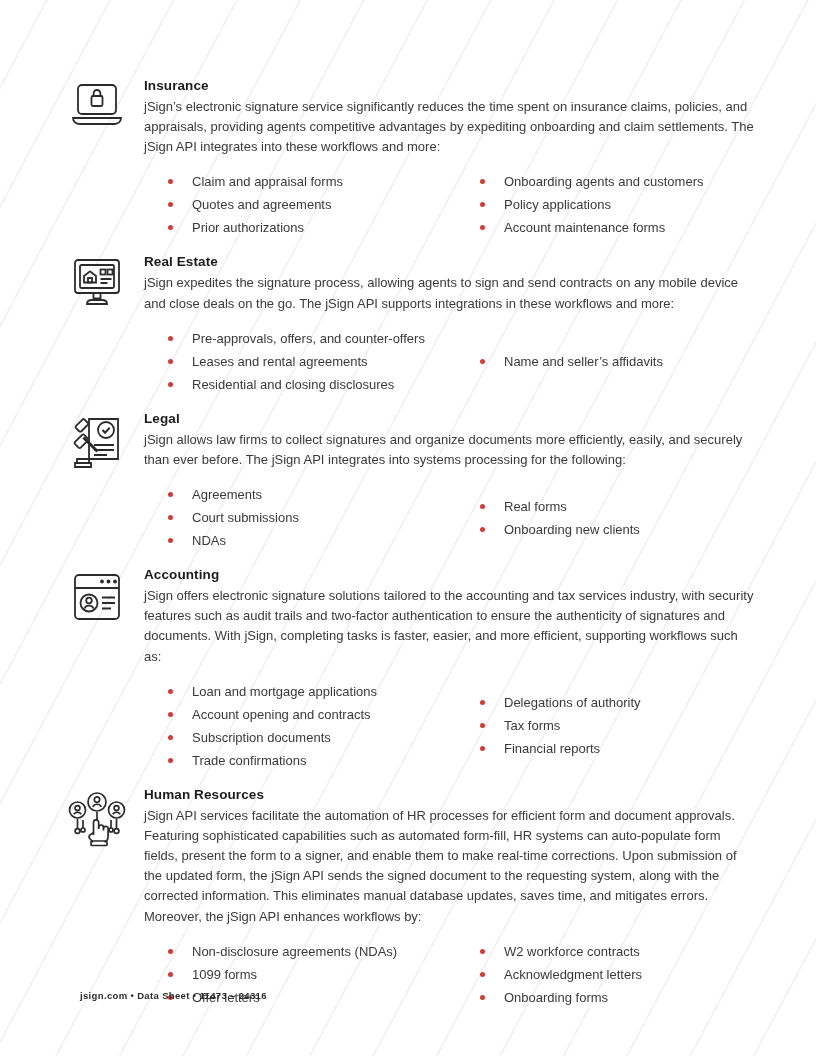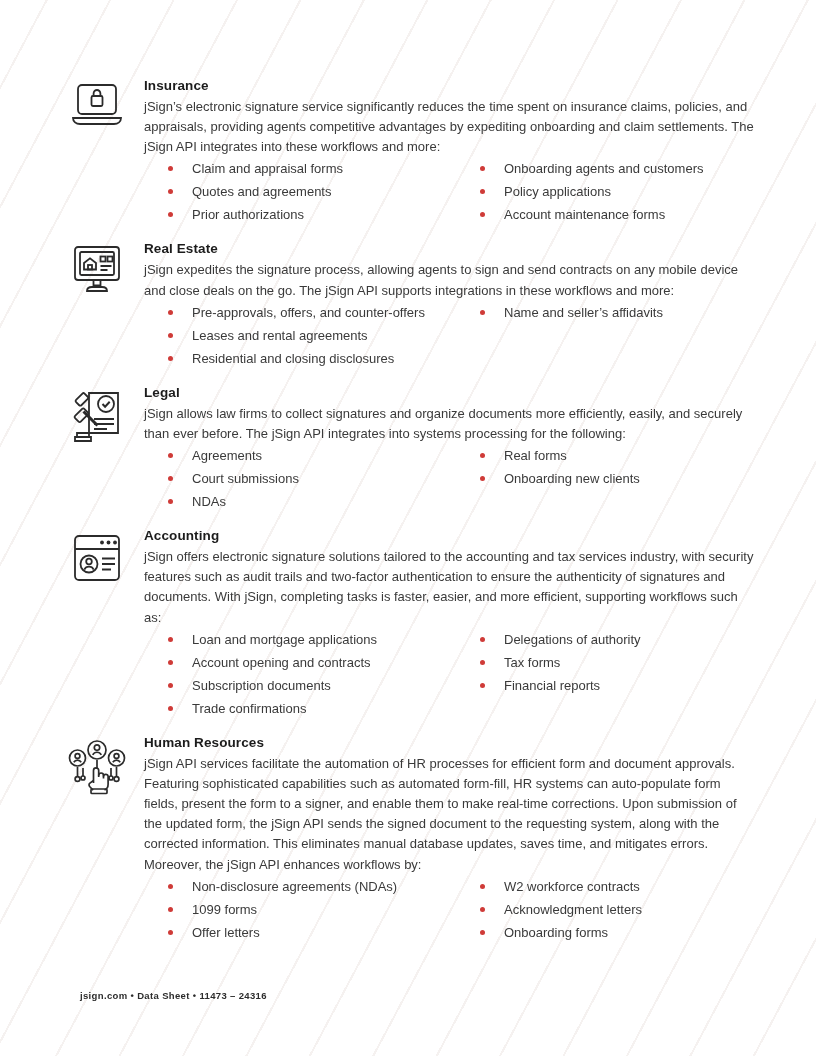--- a/index.html
+++ b/index.html
@@ -72,31 +72,32 @@
   .sec-body {
     font-size: 13px;
     line-height: 20.2px;
     color: #3a3a3a;
     margin: 0;
     max-width: 612px;
   }
 
   
   .bullets {
+    margin-top: 13px;
     margin-bottom: 12px;
     display: flex;
     column-gap: 0px;
     padding-left: 22px;
   }
   .bullet-col {
     width: 312px;
     display: flex;
     flex-direction: column;
   }
-  .bullet-col.col-right { width: 300px; }
+  .bullet-col.col-right { width: 300px; justify-content: center; }
 
   .bullet {
     position: relative;
     padding-left: 26px;
     font-size: 13px;
     line-height: 23px;
     color: #3a3a3a;
     white-space: nowrap;
   }
   .bullet::before {

